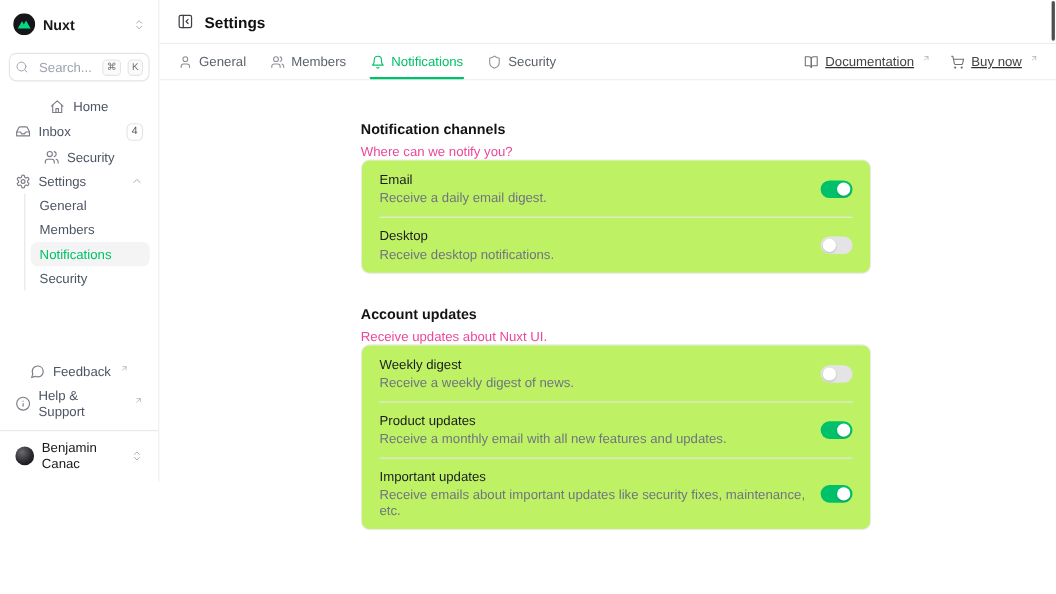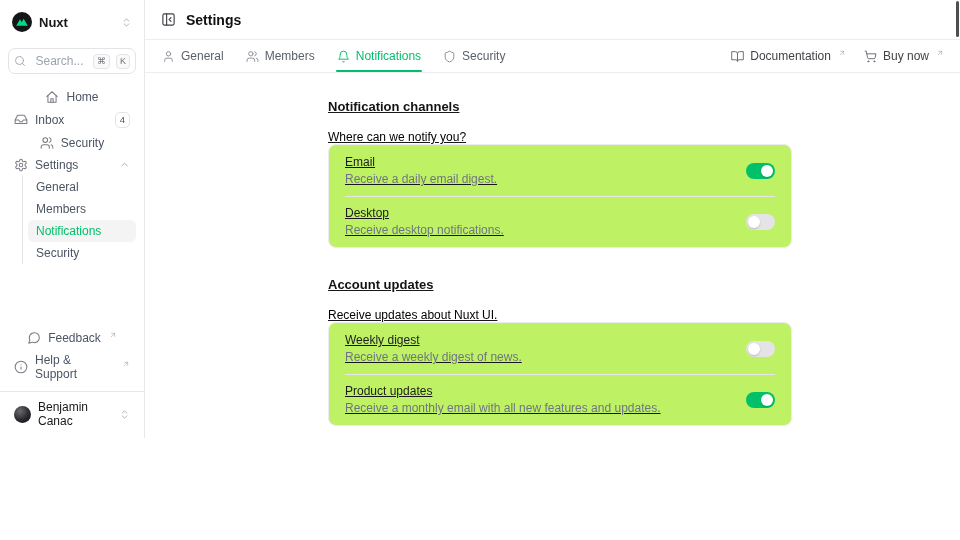--- a/index.html
+++ b/index.html
@@ -81,29 +81,29 @@
     display:flex; align-items:center; gap:6px; font-size:12px; color:#5b616b;
     cursor:pointer; position:relative; padding:0 1px;
   }
   .tab .ticon { color:#8a8f98; }
   .tab.active { color:#00c16a; }
   .tab.active .ticon { color:#00c16a; }
   .tab.active::after {
     content:""; position:absolute; left:0; right:0; bottom:0; height:2px;
     background:#00c16a; border-radius:1px;
   }
-  .tab-links { margin-left:auto; display:flex; gap:18px; align-items:center; }
+  .tab-links { margin-left:auto; display:flex; gap:18px; align-items:center;text-decoration:underline; }
   .tab-link { display:flex; align-items:center; gap:6px; font-size:12px; color:#424248; cursor:pointer; }
   .tab-link .ticon { color:#6d6d76; }
 
   
   .content { position:absolute; left:0; top:74px; width:815px; height:466px; overflow:hidden; }
-  .column { width:464px; margin-left:183px; padding-top:25px;text-decoration:underline; }
+  .column { width:464px; margin-left:183px; padding-top:36px; }
   .section-title { font-size:13px; font-weight:700; color:#131316; }
-  .section-desc { font-size:12px; color:#000000; margin-top:16px; }
+  .section-desc { font-size:12px; color:#ec4899; margin-top:6px; }
   .sec2 { margin-top:29px; }
   .card {
     background:#bef264; border:1px solid #ececee; border-radius:8px;
   }
   .row { display:flex; align-items:center; padding:10px 16px; position:relative; }
   .row + .row::before {
     content:""; position:absolute; left:16px; right:16px; top:0; height:1px; background:#e7e7ea;
   }
   .row-text { display:flex; flex-direction:column; gap:3px; padding-right:12px; }
   .row-label { font-size:12px; font-weight:500; color:#1c1c1f; line-height:14px; }
@@ -395,20 +395,29 @@
           </div>
           <div class="row">
             <div class="row-text">
               <span class="row-label">Product updates</span>
               <span class="row-desc">Receive a monthly email with all new features and updates.</span>
             </div>
             <span class="toggle on">
                 <span class="knob"></span>
               </span>
           </div>
+          <div class="row">
+            <div class="row-text">
+              <span class="row-label">Important updates</span>
+              <span class="row-desc">Receive emails about important updates like security fixes, maintenance, etc.</span>
+            </div>
+            <span class="toggle on">
+                <span class="knob"></span>
+              </span>
+          </div>
         </div>
       </section>
 
     </div>
   </div>
 </main>
 
 <div class="scroll-thumb"></div>
 
 </body></html>

